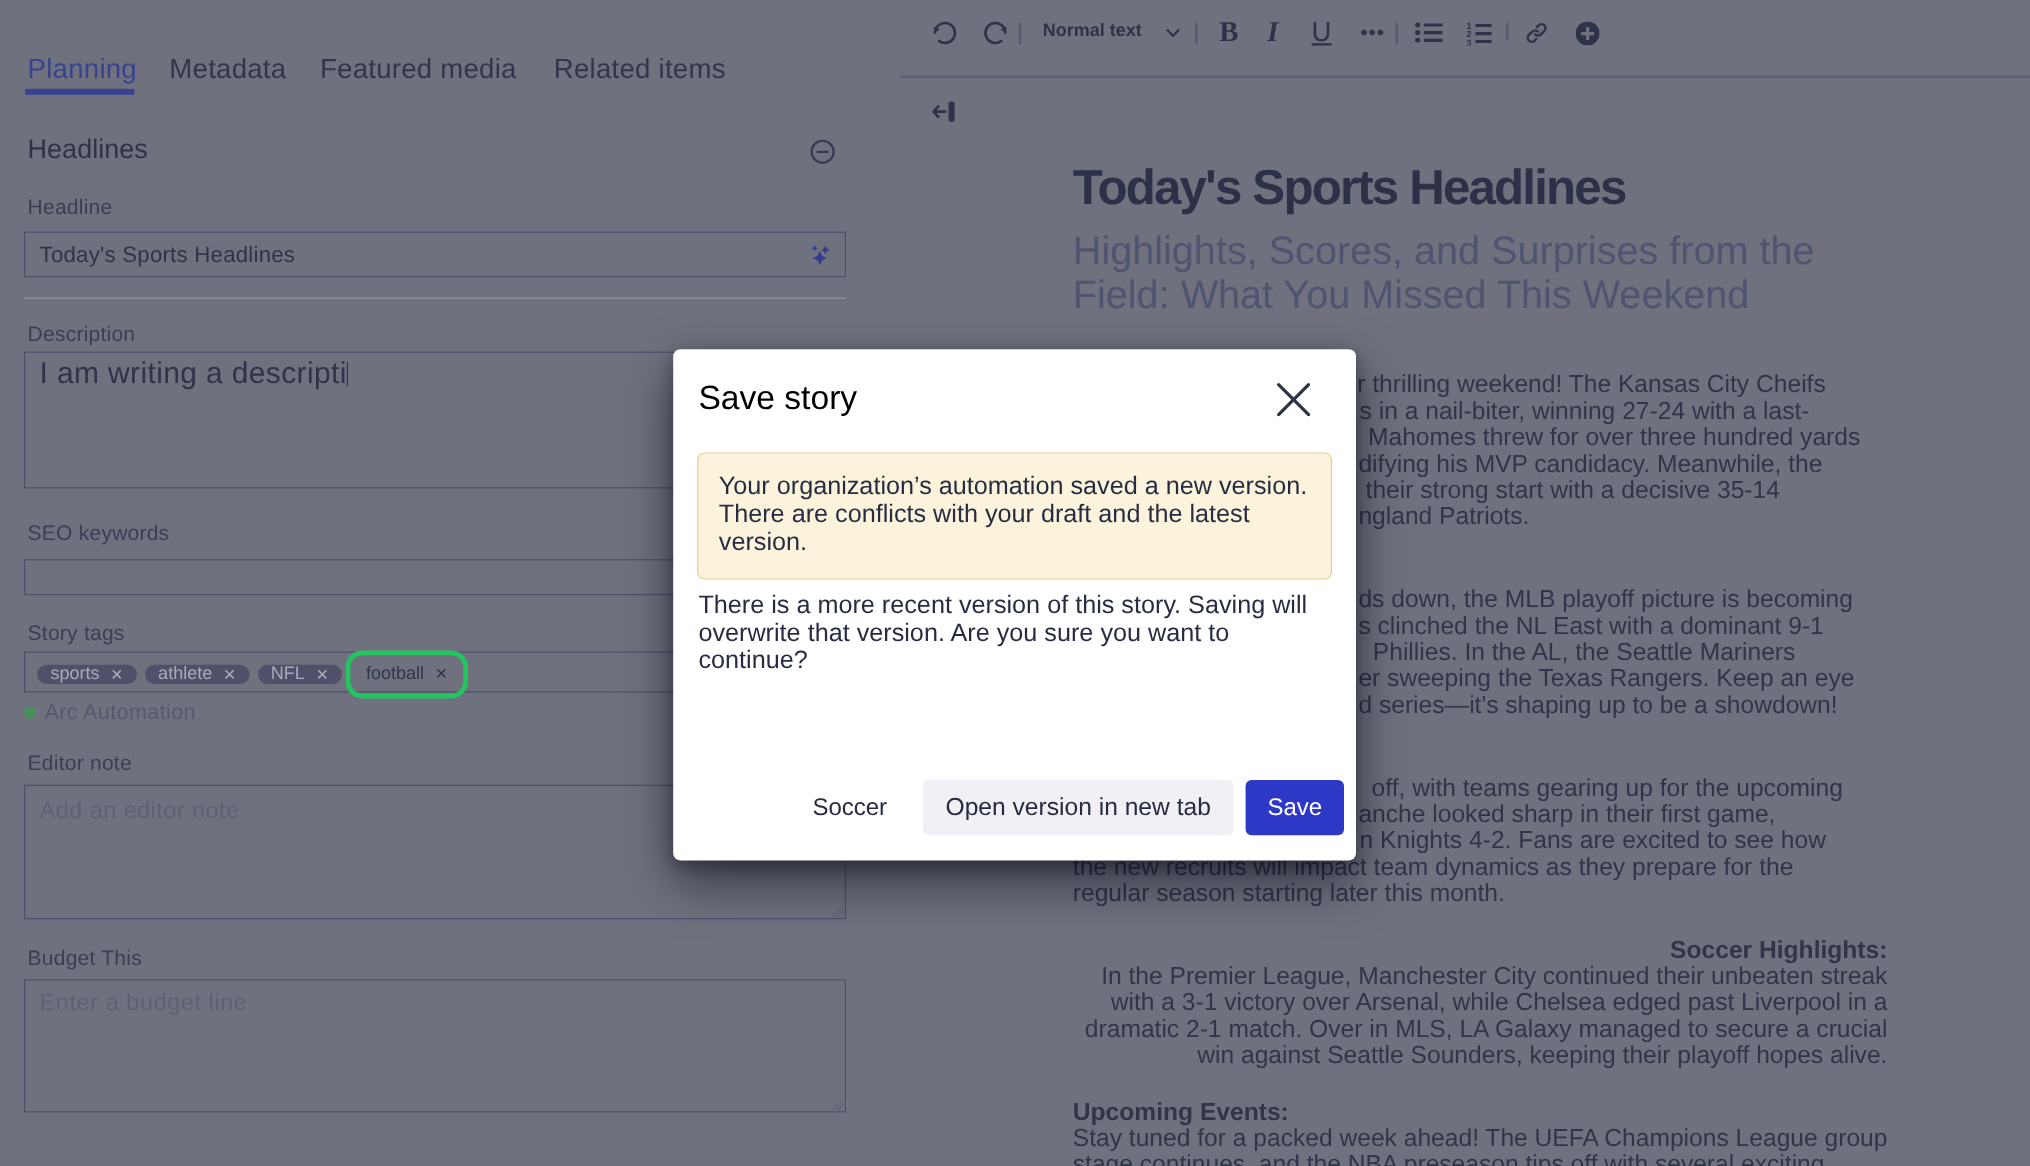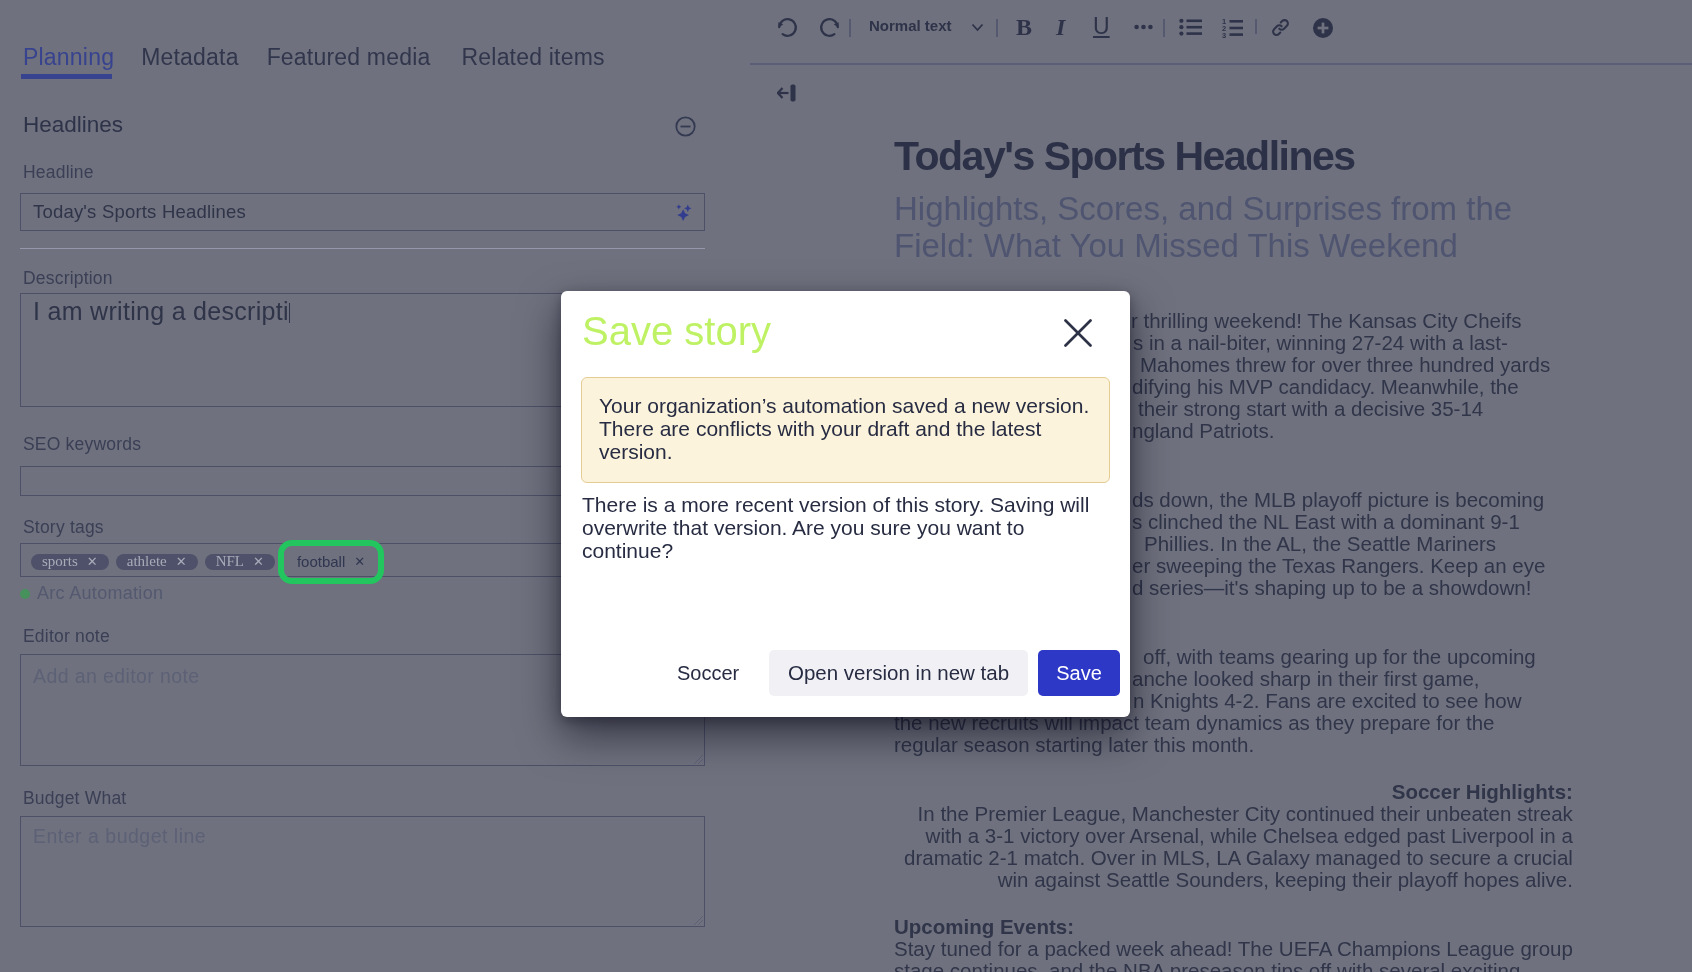--- a/index.html
+++ b/index.html
@@ -44,38 +44,38 @@
 <div class="abs lbl" style="left:23px; top:517px;">Story tags</div>
 <div class="abs box" style="left:20px; top:543px; width:685px; height:34px;"></div>
 
 <div class="abs" style="left:31px; top:550px; height:23px; display:flex; gap:7px; align-items:center;">
   <span class="pill">sports<span class="px">✕</span></span>
   <span class="pill">athlete<span class="px">✕</span></span>
   <span class="pill">NFL<span class="px">✕</span></span>
   <span class="pillg">football<span class="pxg">✕</span></span>
 </div>
 <style>
- .pill { background:#4e5169; border-radius:12px; height:16px; display:inline-flex; align-items:center; padding:0 11px; font-size:15px; color:#a9abb9;font-family:Liberation Serif, serif; }
+ .pill { background:#4e5169; border-radius:12px; height:16px; display:inline-flex; align-items:flex-end; padding:0 11px; font-size:15px; color:#a9abb9; }
  .px { margin-left:9px; font-size:13px; color:#a9abb9; }
- .pillg { border:6px solid #22c55e; border-radius:14px; height:35px; display:inline-flex; align-items:center; padding:16px 13px; margin-left:-4px; font-size:15px; color:#303650; }
+ .pillg { border:4px solid #22c55e; border-radius:14px; height:35px; display:inline-flex; align-items:center; padding:16px 13px; margin-left:-4px; font-size:15px; color:#303650; }
  .pxg { margin-left:9px; font-size:13px; color:#303650; }
 </style>
 
 <div class="abs" style="left:20px; top:589px; width:10px; height:10px; border-radius:50%; background:#47915c;"></div>
 <div class="abs" style="left:37px; top:583px; font-size:18px; letter-spacing:0.3px; line-height:20px; color:#545970;">Arc Automation</div>
 
 <div class="abs lbl" style="left:23px; top:626px;">Editor note</div>
 <div class="abs box" style="left:20px; top:654px; width:685px; height:112px;"></div>
 <div class="abs" style="left:33px; top:665px; font-size:19.5px; letter-spacing:0.4px; line-height:22px; color:#5d6176;">Add an editor note</div>
 <svg class="abs" style="left:694px; top:755px;" width="9" height="9" viewBox="0 0 9 9">
   <line x1="0" y1="9" x2="9" y2="0" stroke="#5d6176" stroke-width="1"></line>
   <line x1="4" y1="9" x2="9" y2="4" stroke="#5d6176" stroke-width="1"></line>
 </svg>
 
-<div class="abs lbl" style="left:23px; top:788px;">Budget What</div>
+<div class="abs lbl" style="left:23px; top:788px;">Budget This</div>
 <div class="abs box" style="left:20px; top:816px; width:685px; height:111px;"></div>
 <div class="abs" style="left:33px; top:825px; font-size:19.5px; letter-spacing:0.5px; line-height:22px; color:#5d6176;">Enter a budget line</div>
 <svg class="abs" style="left:694px; top:916px;" width="9" height="9" viewBox="0 0 9 9">
   <line x1="0" y1="9" x2="9" y2="0" stroke="#5d6176" stroke-width="1"></line>
   <line x1="4" y1="9" x2="9" y2="4" stroke="#5d6176" stroke-width="1"></line>
 </svg>
 
 <div class="abs" style="left:750px; top:63px; width:942px; height:1.5px; background:#5a5e76;"></div>
 
 <svg class="abs" style="left:777px; top:17px;" width="21" height="21" viewBox="0 0 21 21" fill="none" stroke="#2e3349" stroke-width="2.2" stroke-linecap="round">
@@ -162,21 +162,21 @@
 with a 3-1 victory over Arsenal, while Chelsea edged past Liverpool in a<br>
 dramatic 2-1 match. Over in MLS, LA Galaxy managed to secure a crucial<br>
 win against Seattle Sounders, keeping their playoff hopes alive.</p>
 <p style="margin:0;"><b>Upcoming Events:</b><br>
 Stay tuned for a packed week ahead! The UEFA Champions League group<br>
 stage continues, and the NBA preseason tips off with several exciting</p>
 </div>
 <style>.sp { display:inline-block; }</style>
 
 <div class="abs" style="left:561px; top:291px; width:569px; height:426px; background:#ffffff; border-radius:6px; box-shadow:0 18px 42px rgba(5,5,20,0.55), 0 4px 12px rgba(5,5,20,0.3);"></div>
-<div class="abs" style="left:582px; top:309px; font-size:40px; line-height:45px; color:#bef264;">Save story</div>
+<div class="abs" style="left:582px; top:309px; font-size:28px; line-height:45px; color:#000000;">Save story</div>
 <svg class="abs" style="left:1064px; top:319px;" width="28" height="28" viewBox="0 0 28 28" stroke="#2d3247" stroke-width="2.7" stroke-linecap="round">
   <line x1="1.5" y1="1.5" x2="26.5" y2="26.5"></line>
   <line x1="26.5" y1="1.5" x2="1.5" y2="26.5"></line>
 </svg>
 <div class="abs" style="left:581px; top:377px; width:529px; height:106px; background:#fbf3dc; border:1px solid #e5cc92; border-radius:6px;"></div>
 <div class="abs" style="left:599px; top:394px; font-size:21px; line-height:23px; color:#272c42;">Your organization’s automation saved a new version.<br>There are conflicts with your draft and the latest<br>version.</div>
 <div class="abs" style="left:582px; top:493px; font-size:21px; line-height:23px; color:#272c42;">There is a more recent version of this story. Saving will<br>overwrite that version. Are you sure you want to<br>continue?</div>
 <div class="abs" style="left:677px; top:650px; height:46px; display:flex; align-items:center; font-size:20px; color:#272c42;">Soccer</div>
 <div class="abs" style="left:769px; top:650px; width:259px; height:46px; background:#f1f1f5; border-radius:5px; display:flex; align-items:center; justify-content:center; font-size:20.5px; color:#272c42;">Open version in new tab</div>
 <div class="abs" style="left:1038px; top:650px; width:82px; height:46px; background:#2e38c6; border-radius:5px; display:flex; align-items:center; justify-content:center; font-size:20px; color:#ffffff;">Save</div>

